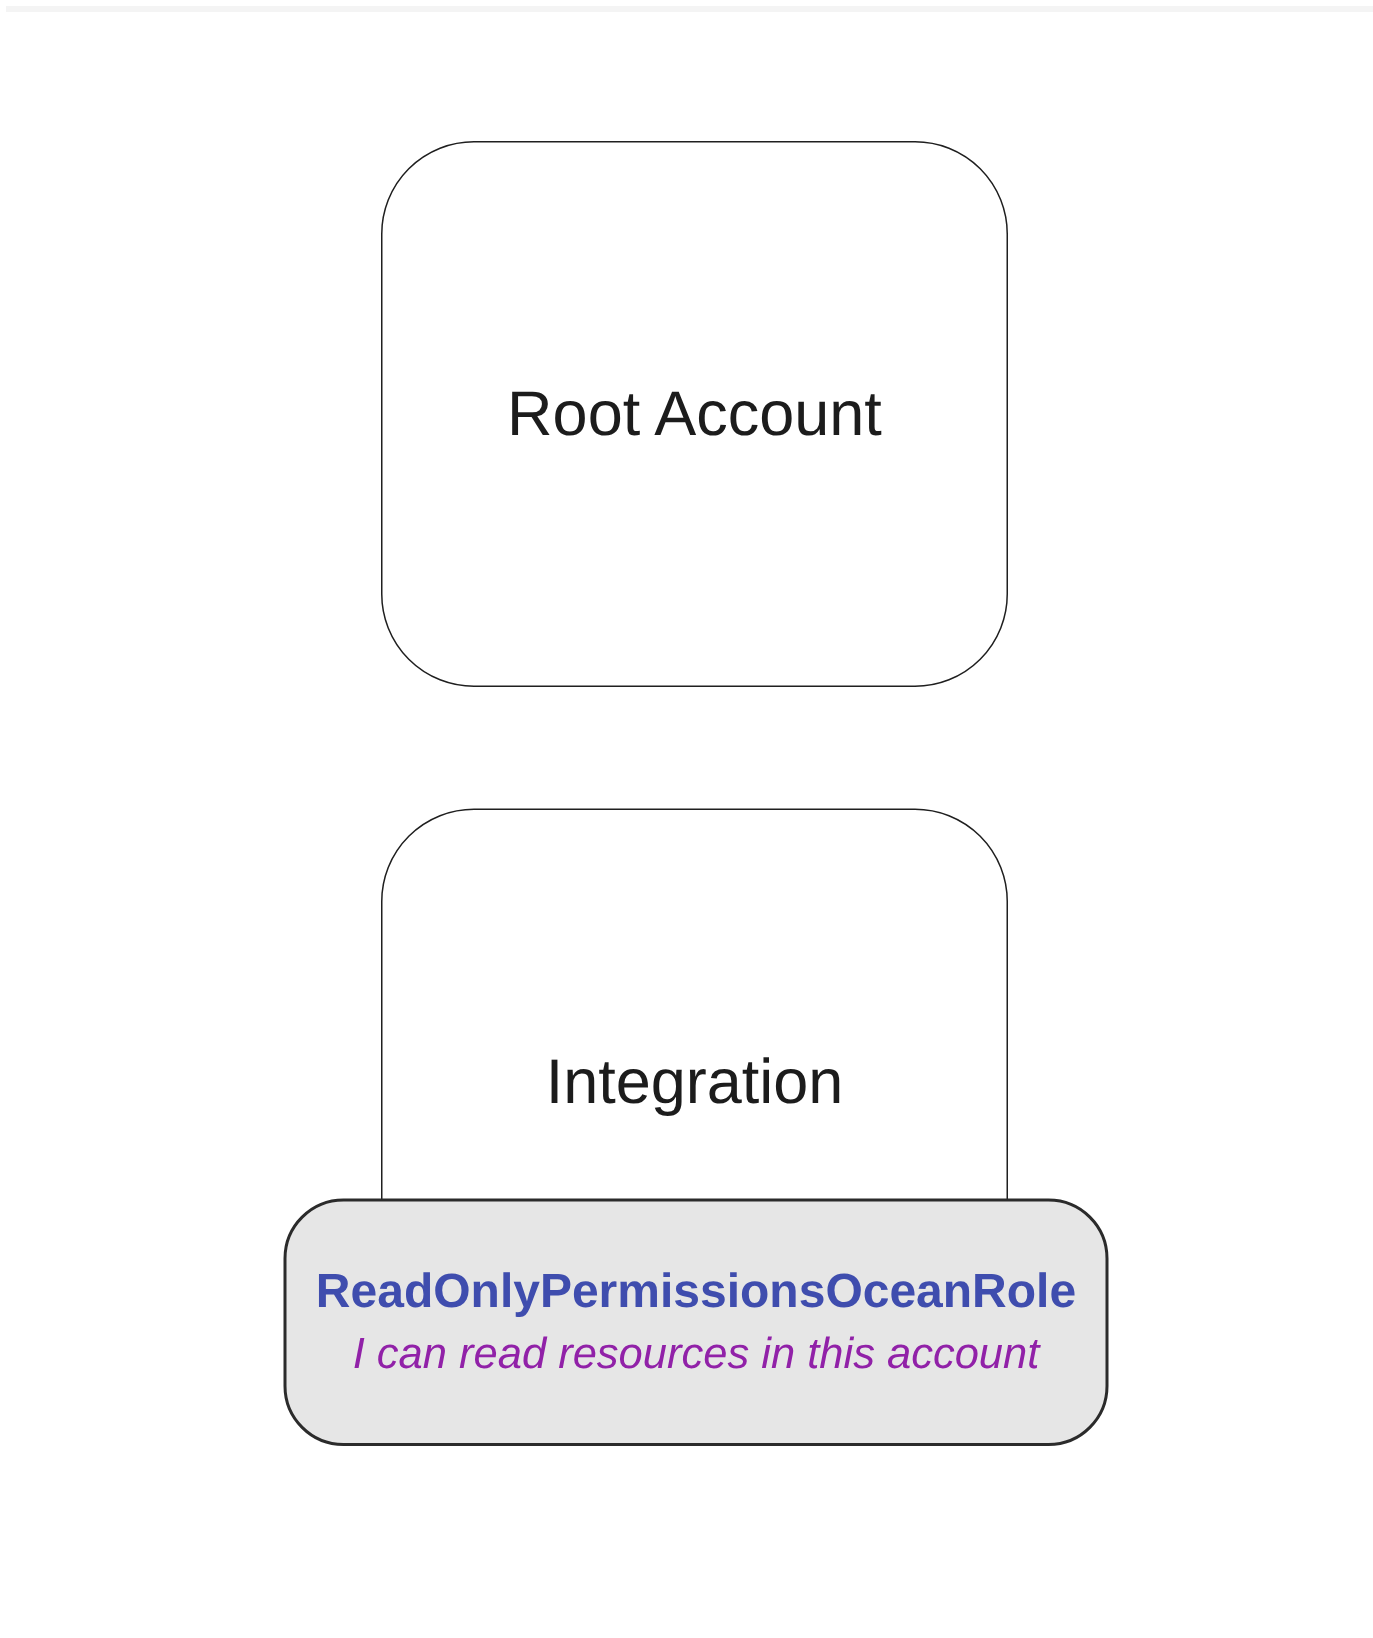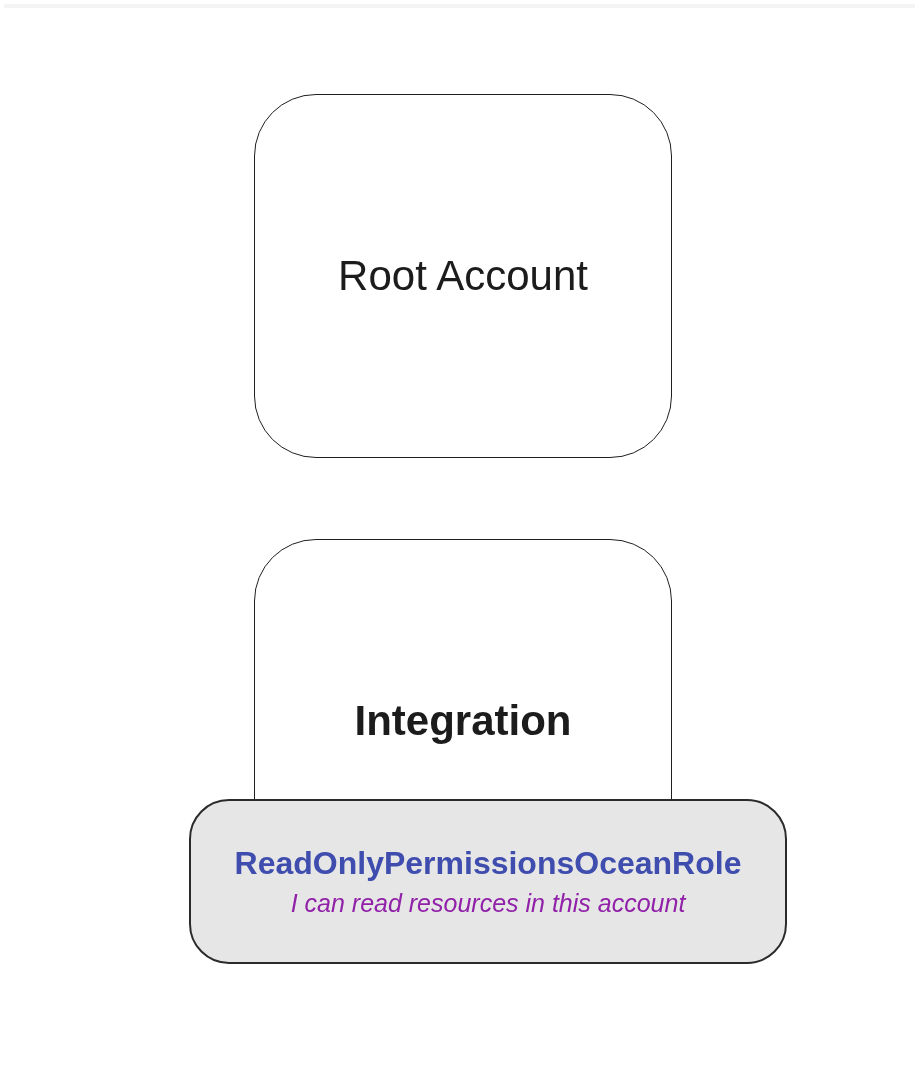--- a/index.html
+++ b/index.html
@@ -36,46 +36,45 @@
     left: 250px; top: 90px;
     width: 418px; height: 364px;
     border-radius: 62px;
     z-index: 1;
   }
   .node-integration {
     left: 250px; top: 535px;
     width: 418px; height: 365px;
     border-radius: 62px;
     z-index: 1;
-    font-weight: bold;
   }
   .role-badge {
     position: absolute;
     left: 185px; top: 795px;
-    width: 598px; height: 165px;
+    width: 550px; height: 165px;
     background: #e6e6e6;
     border: 2px solid #2b2b2b;
     border-radius: 40px;
     z-index: 2;
     display: flex;
     flex-direction: column;
     align-items: center;
     justify-content: center;
     gap: 7px;
     text-align: center;
   }
   .role-name {
     font-size: 32px;
     font-weight: 700;
     color: #3f4dae;
     line-height: 1.1;
     white-space: nowrap;
   }
   .role-desc {
-    font-size: 25px;
+    font-size: 29px;
     font-style: italic;
     color: #9121a8;
     line-height: 1.1;
     white-space: nowrap;
   }
 </style>
 </head>
 <body>
 
 <div class="canvas">

